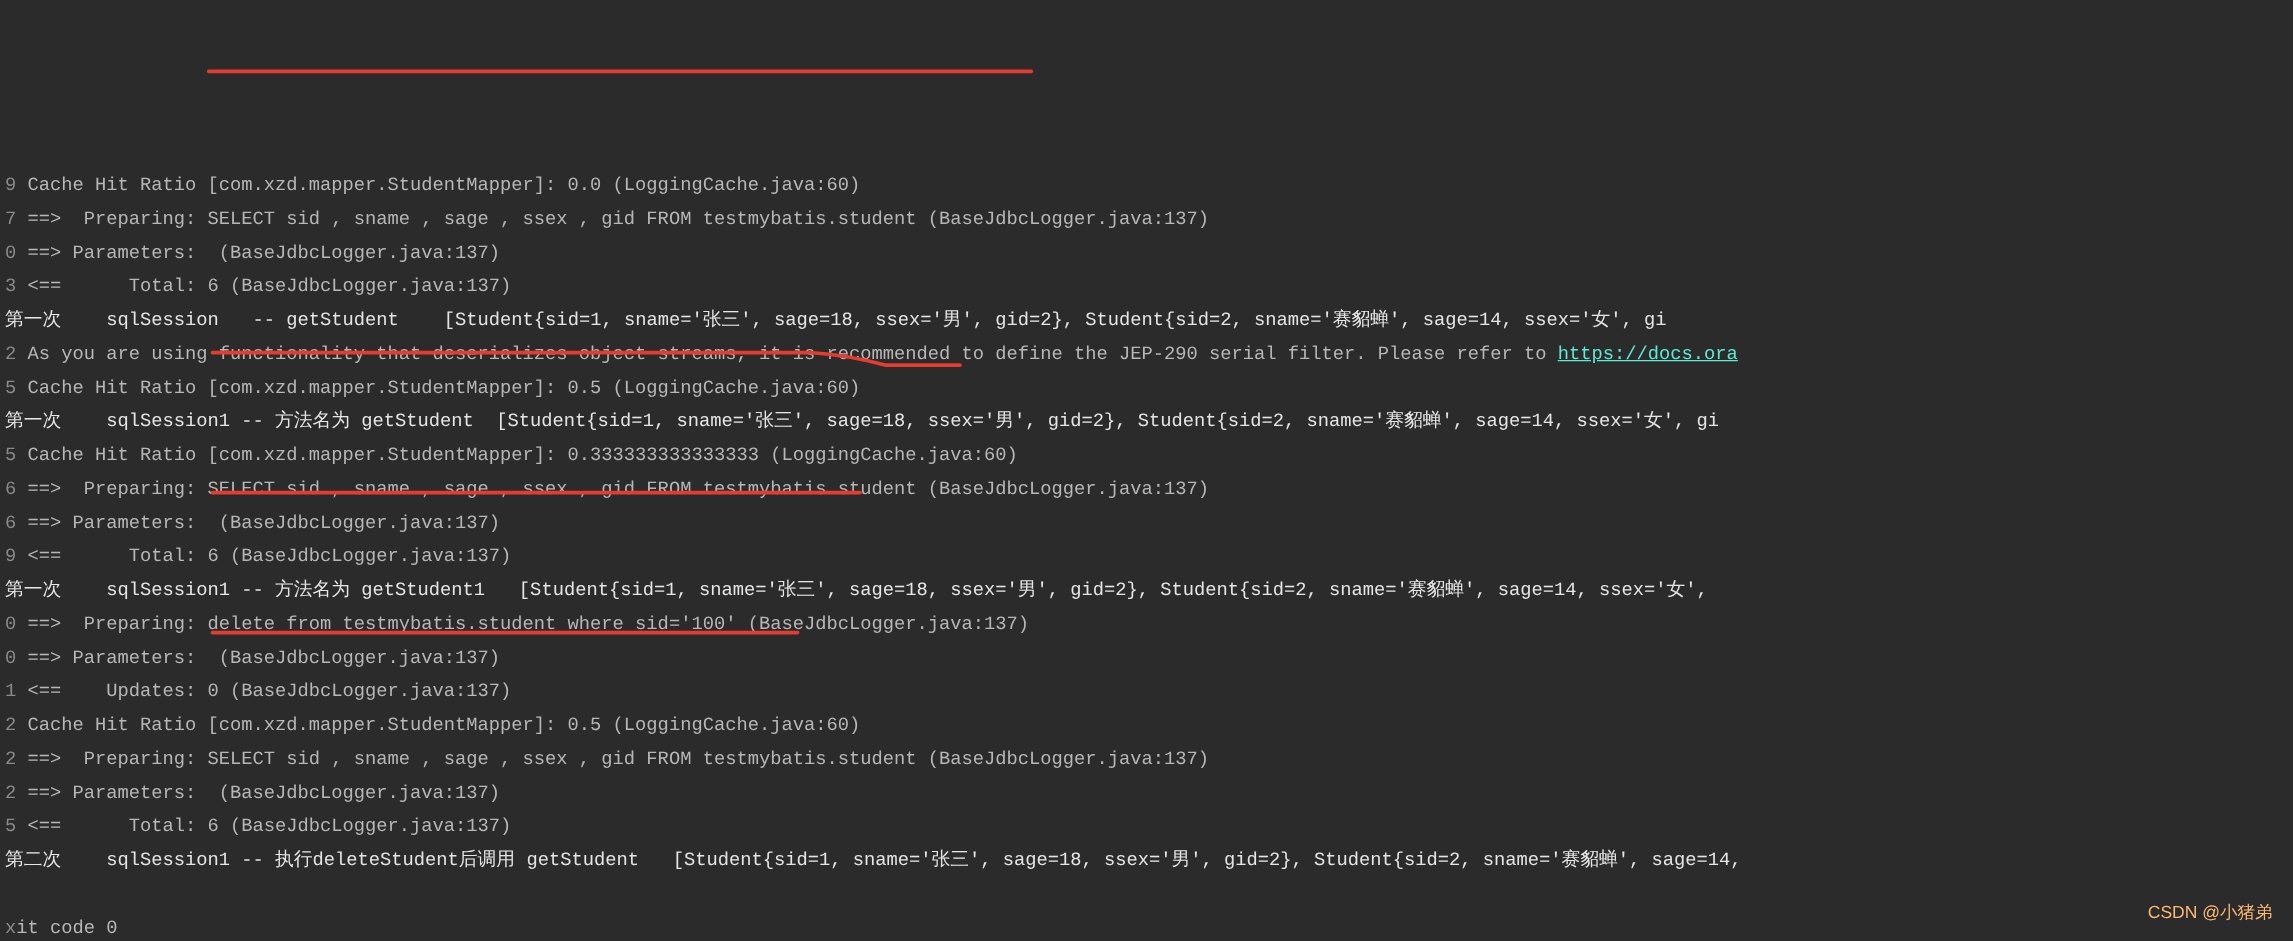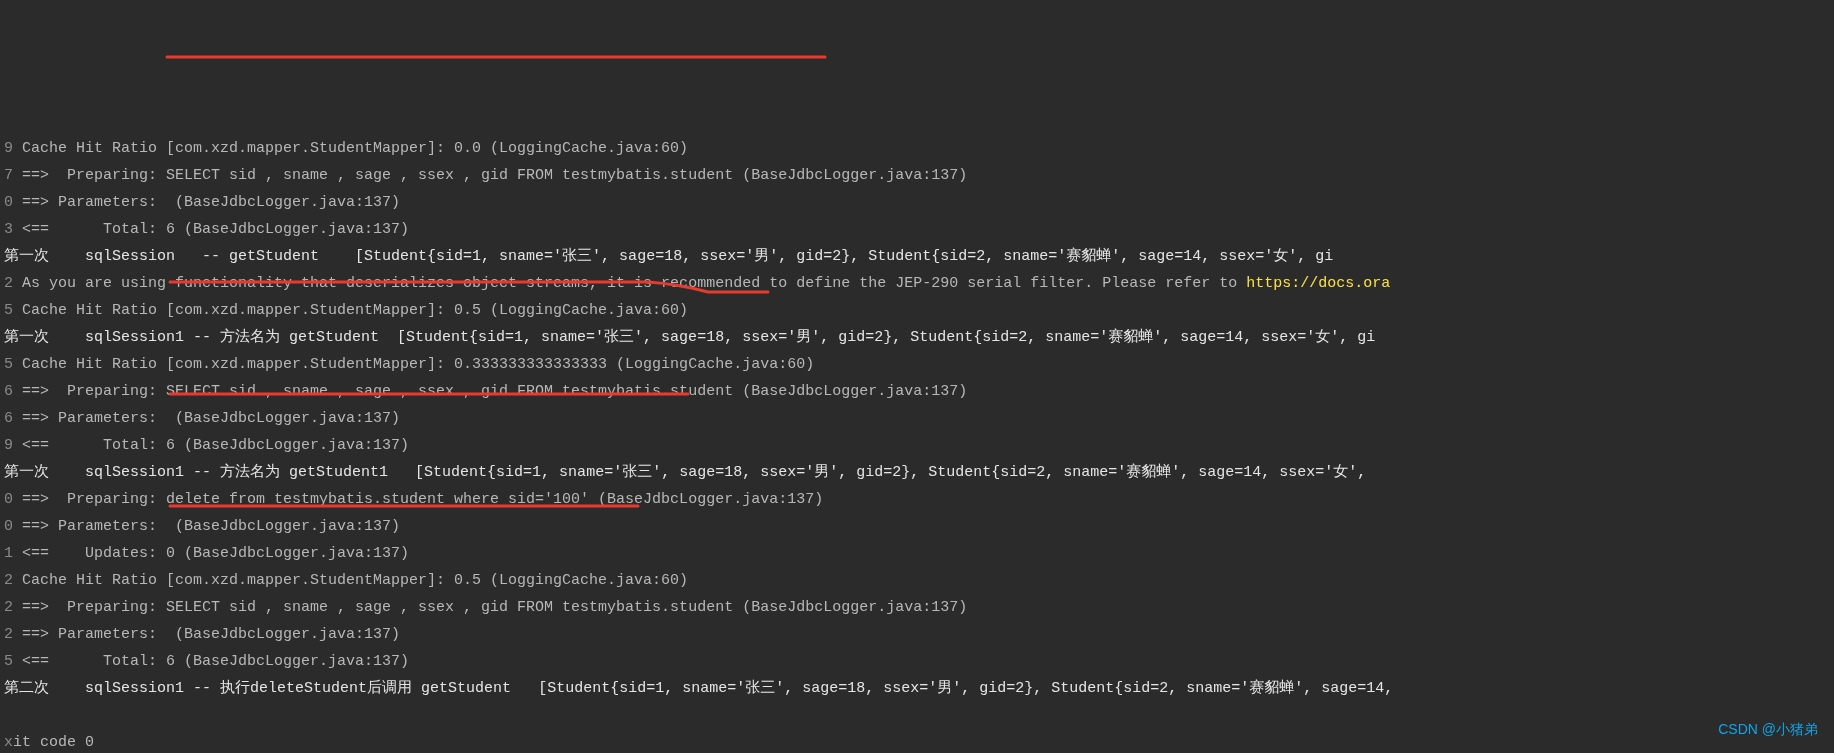--- a/index.html
+++ b/index.html
@@ -1,21 +1,21 @@
 <!DOCTYPE html>
 <html><head>
 <meta charset="utf-8">
 <style>
 html,body{margin:0;padding:0;background:#2b2b2b;font-family:Consolas,Monaco,'Courier New',monospace;font-size:15px;line-height:27px;color:#aab;white-space:pre;overflow:hidden}
 .out{padding:0 4px;color:#b7b7b7}
 .dim{color:#8a8a8a}
 .red{color:#e5e5e5}
-.lnk{color:#fde047;}
+.lnk{color:#5eead4;text-decoration:underline}
 svg.redline{position:absolute;pointer-events:none}
-.watermark{position:fixed;right:16px;bottom:10px;color:#0ea5e9;font-size:14px;font-family:Arial,sans-serif}
+.watermark{position:fixed;right:16px;bottom:10px;color:#fdba74;font-size:14px;font-family:Arial,sans-serif}
 </style>
 </head>
 <body>
 
 
 
 <div id="root"><div class="out"><span class="dim">9</span> Cache Hit Ratio [com.xzd.mapper.StudentMapper]: 0.0 (LoggingCache.java:60)</div><div class="out"><span class="dim">7</span> ==&gt;  Preparing: SELECT sid , sname , sage , ssex , gid FROM testmybatis.student (BaseJdbcLogger.java:137)</div><div class="out"><span class="dim">0</span> ==&gt; Parameters:  (BaseJdbcLogger.java:137)</div><div class="out"><span class="dim">3</span> &lt;==      Total: 6 (BaseJdbcLogger.java:137)</div><div class="out"><span class="red">第一次</span>    <span class="red">sqlSession</span>   <span class="red">-- </span><span class="red">getStudent</span><span class="red">    [Student{sid=1, sname='张三', sage=18, ssex='男', gid=2}, Student{sid=2, sname='赛貂蝉', sage=14, ssex='女', gi</span></div><div class="out"><span class="dim">2</span> As you are using functionality that deserializes object streams, it is recommended to define the JEP-290 serial filter. Please refer to <a class="lnk">https://docs.ora</a></div><div class="out"><span class="dim">5</span> Cache Hit Ratio [com.xzd.mapper.StudentMapper]: 0.5 (LoggingCache.java:60)</div><div class="out"><span class="red">第一次</span>    <span class="red">sqlSession1</span><span class="red"> -- 方法名为 </span><span class="red">getStudent</span><span class="red">  [Student{sid=1, sname='张三', sage=18, ssex='男', gid=2}, Student{sid=2, sname='赛貂蝉', sage=14, ssex='女', gi</span></div><div class="out"><span class="dim">5</span> Cache Hit Ratio [com.xzd.mapper.StudentMapper]: 0.333333333333333 (LoggingCache.java:60)</div><div class="out"><span class="dim">6</span> ==&gt;  Preparing: SELECT sid , sname , sage , ssex , gid FROM testmybatis.student (BaseJdbcLogger.java:137)</div><div class="out"><span class="dim">6</span> ==&gt; Parameters:  (BaseJdbcLogger.java:137)</div><div class="out"><span class="dim">9</span> &lt;==      Total: 6 (BaseJdbcLogger.java:137)</div><div class="out"><span class="red">第一次</span>    <span class="red">sqlSession1</span><span class="red"> -- 方法名为 </span><span class="red">getStudent1</span><span class="red">   [Student{sid=1, sname='张三', sage=18, ssex='男', gid=2}, Student{sid=2, sname='赛貂蝉', sage=14, ssex='女', </span></div><div class="out"><span class="dim">0</span> ==&gt;  Preparing: delete from testmybatis.student where sid='100' (BaseJdbcLogger.java:137)</div><div class="out"><span class="dim">0</span> ==&gt; Parameters:  (BaseJdbcLogger.java:137)</div><div class="out"><span class="dim">1</span> &lt;==    Updates: 0 (BaseJdbcLogger.java:137)</div><div class="out"><span class="dim">2</span> Cache Hit Ratio [com.xzd.mapper.StudentMapper]: 0.5 (LoggingCache.java:60)</div><div class="out"><span class="dim">2</span> ==&gt;  Preparing: SELECT sid , sname , sage , ssex , gid FROM testmybatis.student (BaseJdbcLogger.java:137)</div><div class="out"><span class="dim">2</span> ==&gt; Parameters:  (BaseJdbcLogger.java:137)</div><div class="out"><span class="dim">5</span> &lt;==      Total: 6 (BaseJdbcLogger.java:137)</div><div class="out"><span class="red">第二次</span>    <span class="red">sqlSession1</span><span class="red"> -- 执行</span><span class="red">deleteStudent</span><span class="red">后调用 </span><span class="red">getStudent</span><span class="red">   [Student{sid=1, sname='张三', sage=18, ssex='男', gid=2}, Student{sid=2, sname='赛貂蝉', sage=14, </span></div><div class="out">&nbsp;</div><div class="out"><span class="dim">x</span>it code 0</div></div>
 <div class="watermark">CSDN @小猪弟</div>
 
 <svg class="redline" style="left: 165px; top: 53px; width: 680px; height: 20px;">

